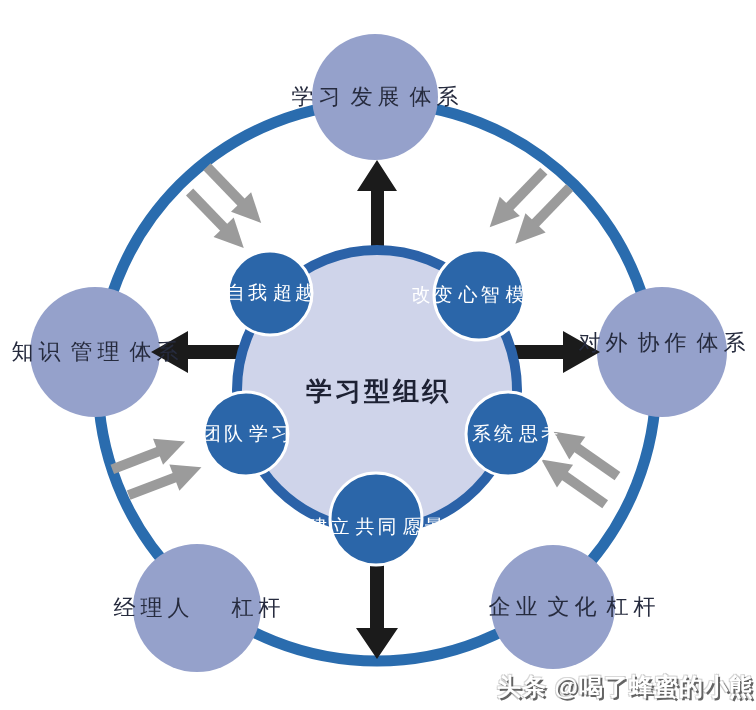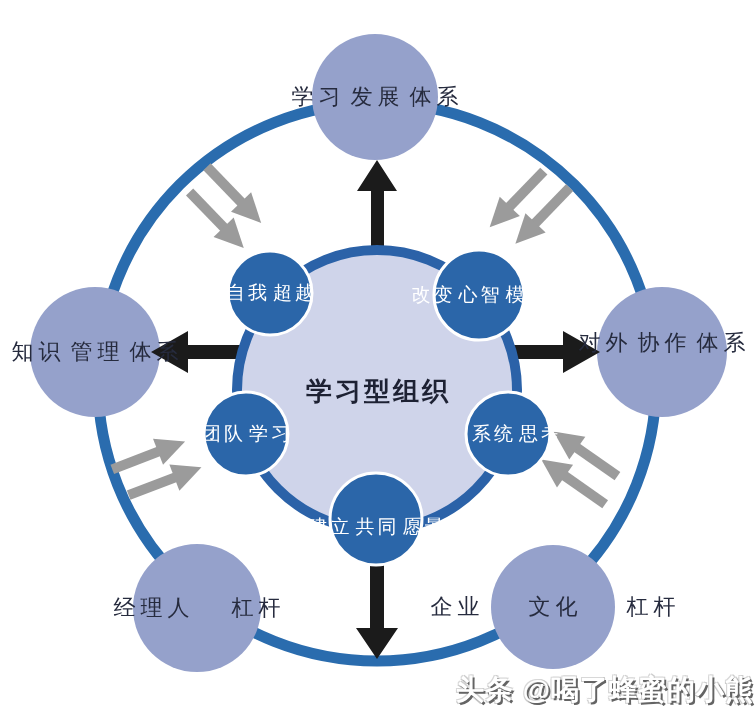--- a/index.html
+++ b/index.html
@@ -13,21 +13,21 @@
   .node{
     position:absolute;display:flex;flex-direction:row;
     align-items:center;justify-content:center;text-align:center;
     transform:translate(-50%,-50%);white-space:nowrap;z-index:5;
   }
   .outer-label{color:#262b3e;font-size:22px;line-height:30px;letter-spacing:5px;text-indent:5px;}
   .disc-label{color:#ffffff;font-size:19px;line-height:26px;letter-spacing:3px;text-indent:3px;}
   .center-label{color:#1d2133;font-size:26px;font-weight:bold;letter-spacing:3px;text-indent:3px;}
   .watermark{
     position:absolute;right:2px;top:671px;z-index:6;
-    font-size:28px;font-weight:bold;letter-spacing:1px;color:#ffffff;
+    font-size:24px;font-weight:bold;letter-spacing:1px;color:#ffffff;
     text-shadow:2px 2px 0 #646464,-1px -1px 0 #d8d8d8,1px -1px 0 #cccccc,-1px 1px 0 #cccccc;
   }
 </style>
 </head>
 <body>
 
 <div id="stage">
 
   <svg width="756" height="710" viewBox="0 0 756 710">
     <defs>
@@ -90,21 +90,21 @@
     <span>对外</span>
     <span>协作</span>
     <span>体系</span>
   </div>
 
   <div class="node outer-label" style="left:197px;top:608px;gap:32px;">
     <span>经理人</span>
     <span>杠杆</span>
   </div>
 
-  <div class="node outer-label" style="left:553px;top:607px;gap:39px;">
+  <div class="node outer-label" style="left:572px;top:607px;">
     <span>企业</span>
     <span>文化</span>
     <span>杠杆</span>
   </div>
 
   <div class="node disc-label" style="left:479px;top:295px;">
     <span>改变</span>
     <span>心智</span>
     <span>模式</span>
   </div>

